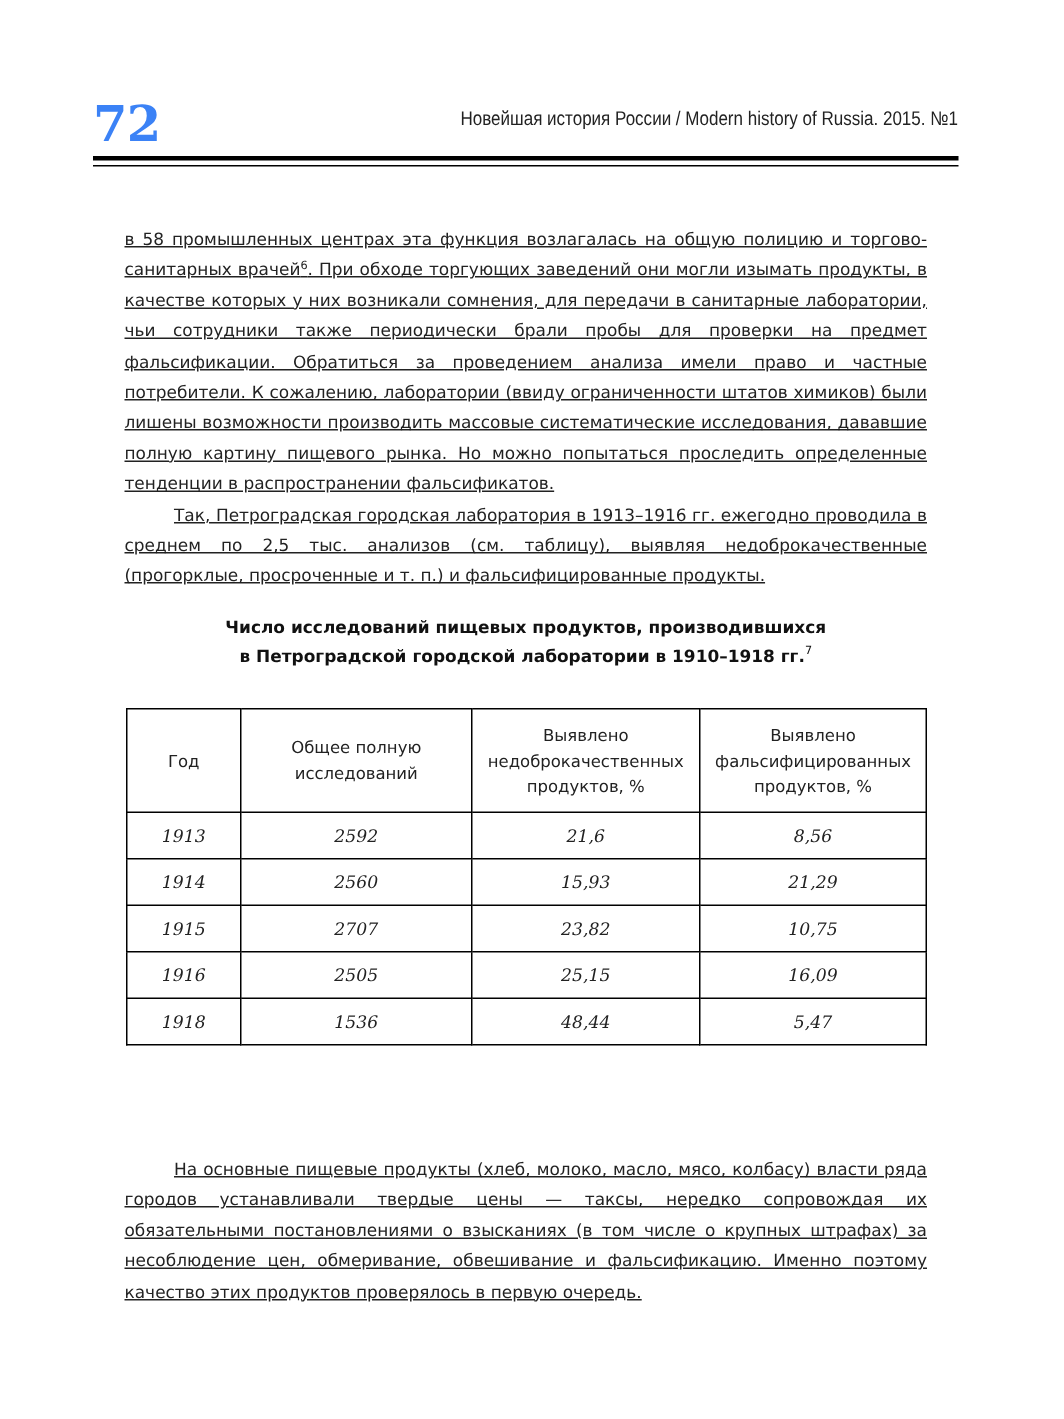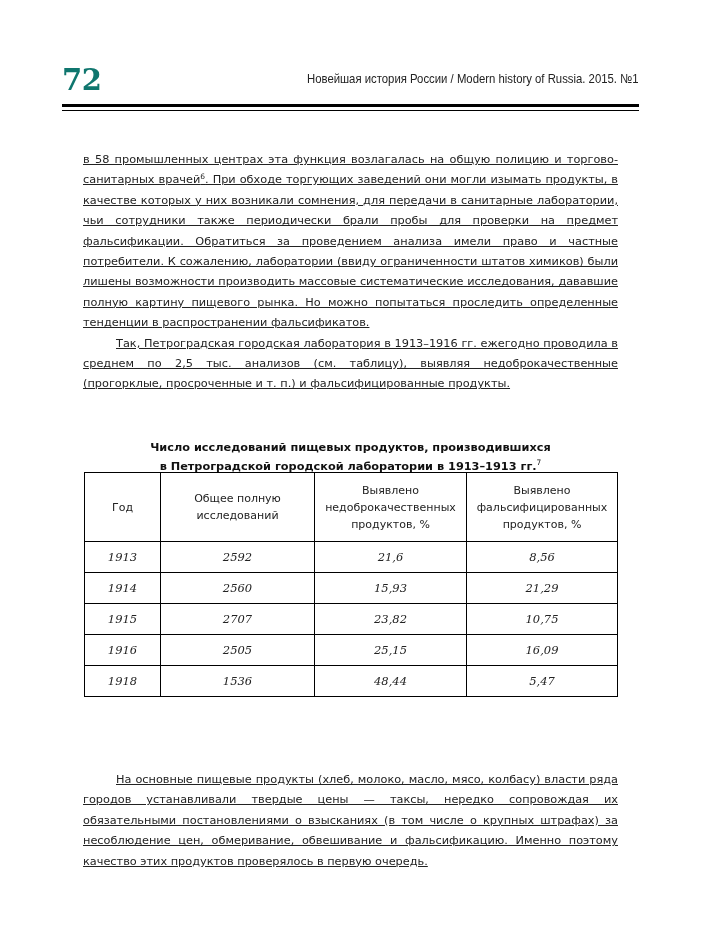--- a/index.html
+++ b/index.html
@@ -13,24 +13,24 @@
       position: relative;
       overflow: hidden;
       color: #1a1a1a;
       font-family: "DejaVu Sans", sans-serif;
     }
     .page-number {
       position: absolute;
       left: 62px;
       top: 66px;
       font-family: "DejaVu Serif", serif;
-      font-size: 29px;
+      font-size: 33px;
       font-weight: bold;
       letter-spacing: -0.5px;
-      color: #0f766e;
+      color: #3b82f6;
       line-height: 1;
     }
     .running-head {
       position: absolute;
       right: 70px;
       top: 72px;
       font-family: "Liberation Sans", sans-serif;
       font-size: 13.2px;
       color: #222;
       transform: scaleX(0.86);
@@ -75,21 +75,21 @@
       font-size: 7.5px;
       line-height: 0;
       vertical-align: 4px;
     }
     #para-block-1 { top: 150px; }
     #para-block-2 { top: 770px; }
     .table-caption {
       position: absolute;
       left: 83px;
       width: 535px;
-      top: 438px;
+      top: 409px;
       text-align: center;
       font-family: "DejaVu Sans", sans-serif;
       font-weight: bold;
       font-size: 11.3px;
       line-height: 19px;
       color: #111;
     }
     .table-caption sup {
       font-size: 7.5px;
       font-weight: normal;
@@ -138,21 +138,21 @@
 <div class="rule-thick"></div>
 <div class="rule-thin"></div>
 
 <div id="para-block-1" class="body-text">
   <p><span>в 58 промышленных центрах эта функция возлагалась на общую полицию и торгово-санитарных врачей</span><sup>6</sup><span>. При обходе торгующих заведений они могли изымать продукты, в качестве которых у них возникали сомнения, для передачи в санитарные лаборатории, чьи сотрудники также периодически брали пробы для проверки на предмет фальсификации. Обратиться за проведением анализа имели право и частные потребители. К сожалению, лаборатории (ввиду ограниченности штатов химиков) были лишены возможности производить массовые систематические исследования, дававшие полную картину пищевого рынка. Но можно попытаться проследить определенные тенденции в распространении фальсификатов.</span></p>
   <p class="indent">Так, Петроградская городская лаборатория в 1913–1916 гг. ежегодно проводила в среднем по 2,5 тыс. анализов (см. таблицу), выявляя недоброкачественные (прогорклые, просроченные и т. п.) и фальсифицированные продукты.</p>
 </div>
 
 <div class="table-caption">
   <div>Число исследований пищевых продуктов, производившихся</div>
-  <div><span>в Петроградской городской лаборатории в 1913–1913 гг.</span><sup>7</sup></div>
+  <div><span>в Петроградской городской лаборатории в 1910–1918 гг.</span><sup>7</sup></div>
 </div>
 
 <table class="data-table">
   <colgroup>
       <col class="c1">
       <col class="c2">
       <col class="c3">
       <col class="c4">
     </colgroup>
   <thead>

